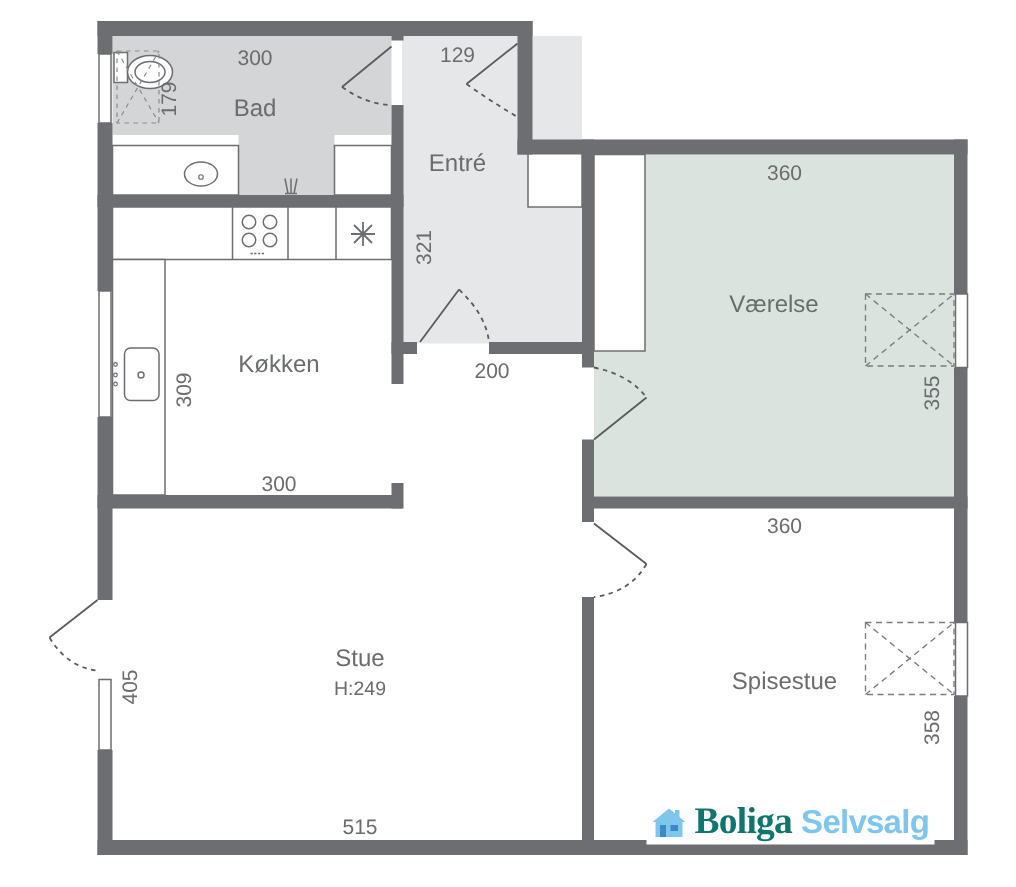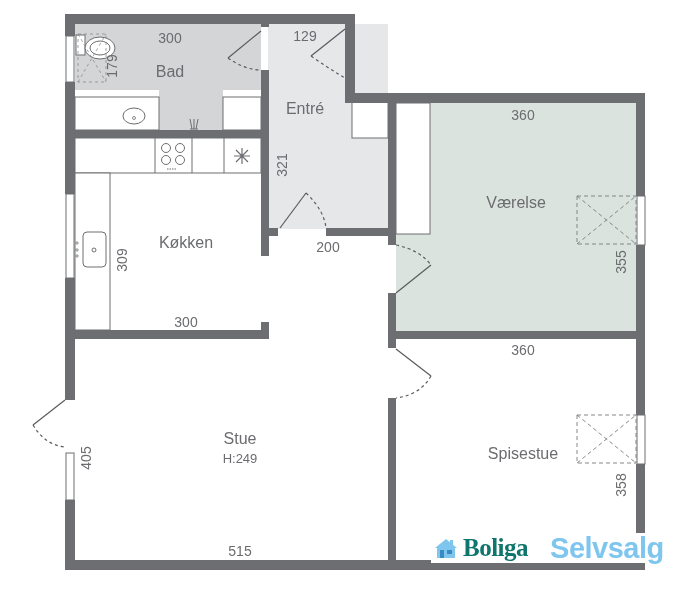--- a/index.html
+++ b/index.html
@@ -1,21 +1,21 @@
 <!DOCTYPE html>
 <html><head>
 <meta charset="utf-8">
 <style>
   html,body{margin:0;padding:0;background:#fff;}
   body{width:677px;height:591px;position:relative;overflow:hidden;font-family:"Liberation Sans",sans-serif;}
   svg{position:absolute;left:0;top:0;}
   .lbl{font-family:"Liberation Sans",sans-serif;fill:#6b6c6f;}
   .logo{position:absolute;left:431px;top:533px;height:30px;display:flex;align-items:center;background:#fff;padding:0 4px 0 2px;}
   .logo .b1{color:#0f766e;font-weight:bold;font-size:25px;font-family:Liberation Serif, serif;letter-spacing:-0.5px;}
-  .logo .b2{color:#7fc6ef;font-weight:bold;font-size:29px;font-family:"Liberation Sans",sans-serif;margin-left:22px;letter-spacing:-0.5px;}
+  .logo .b2{color:#7fc6ef;font-weight:bold;font-size:22px;font-family:"Liberation Sans",sans-serif;margin-left:6px;letter-spacing:-0.5px;}
   .logo .house{width:26px;height:22px;margin-right:4px;}
 </style>
 </head>
 <body>
 
 <svg width="677" height="591" viewBox="0 0 677 591">
 
   <rect x="75" y="24" width="186" height="66" fill="#d4d5d6"></rect>
   <rect x="159" y="90" width="64" height="40" fill="#d4d5d6"></rect>
   <rect x="268" y="24" width="120" height="205" fill="#e6e7e8"></rect>

